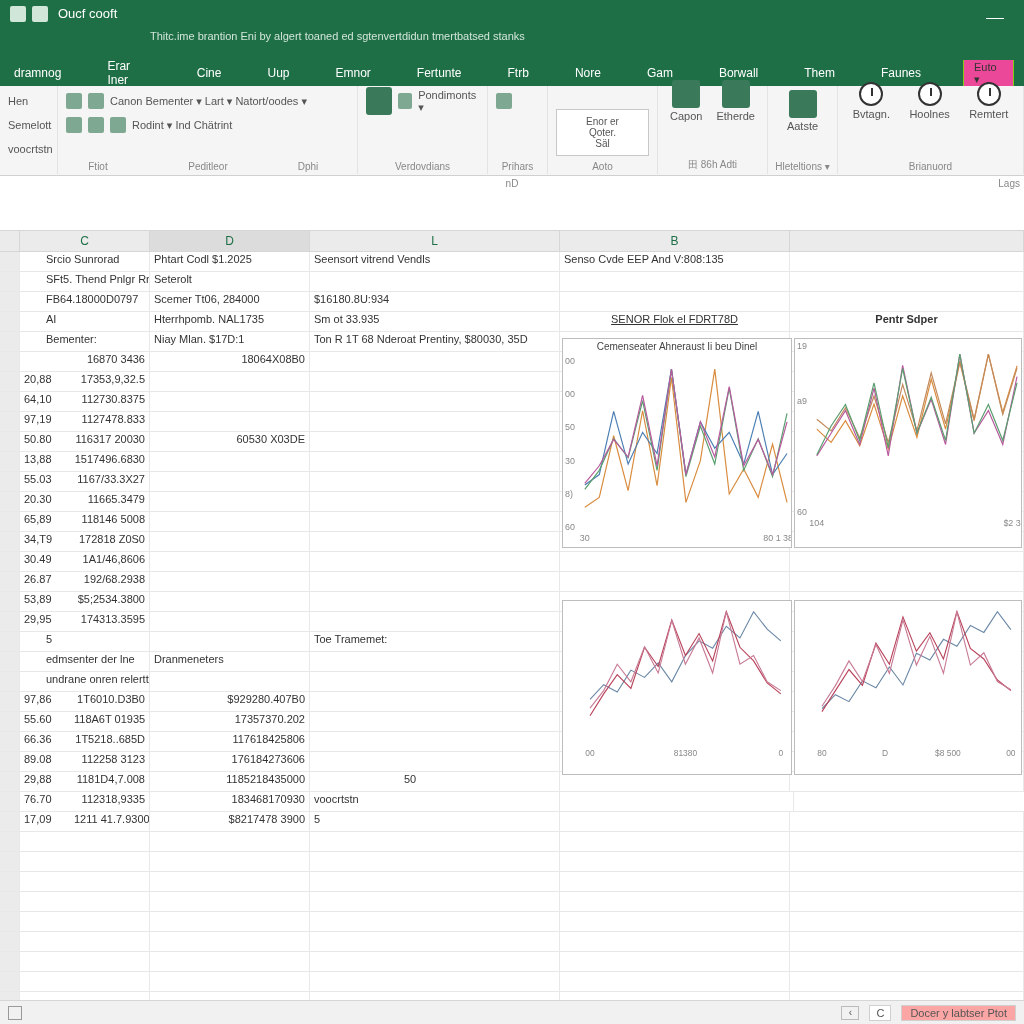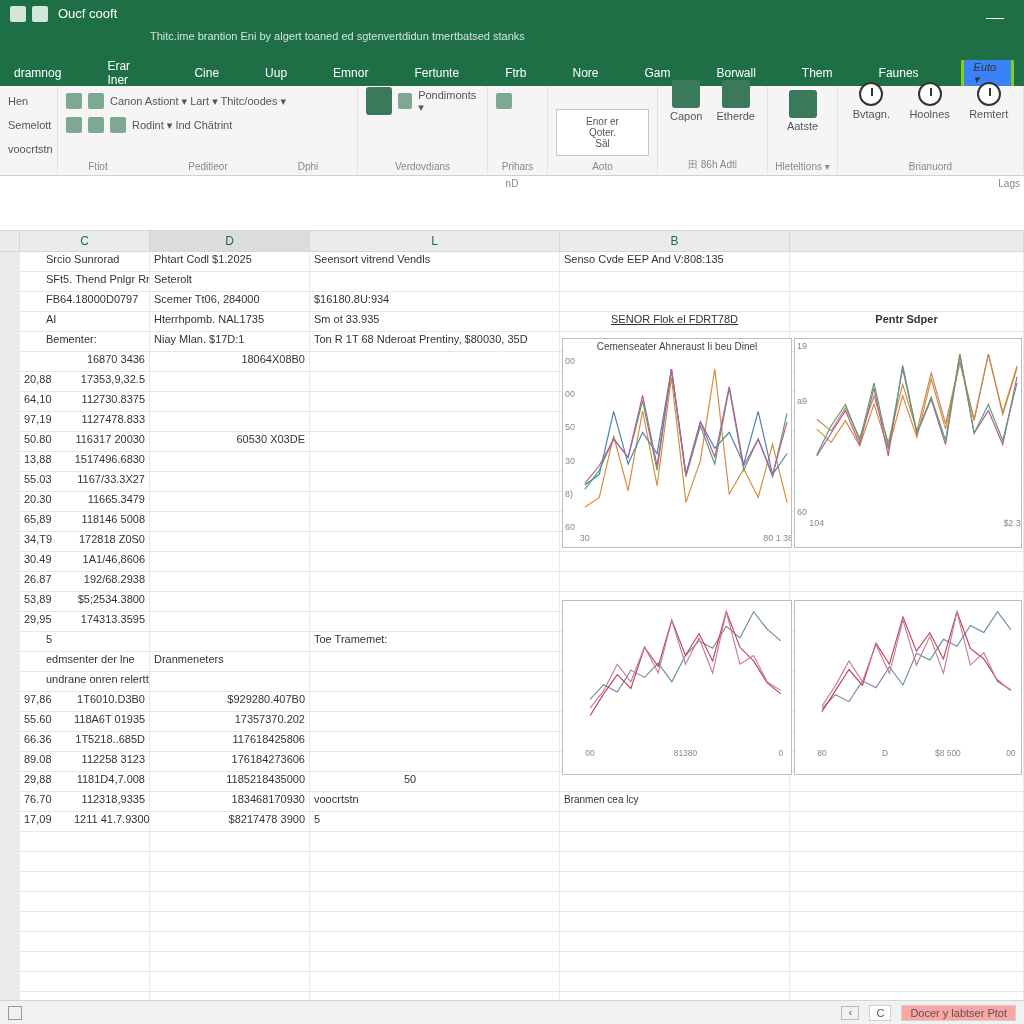--- a/index.html
+++ b/index.html
@@ -10,21 +10,21 @@
   .app-icons { display: flex; gap: 6px; margin-right: 10px; margin-top:2px;}
   .app-icon { width: 16px; height: 16px; background: #cfe6d9; border-radius: 2px; display:inline-block;}
   .title-main { font-size: 13px; font-weight: 400; margin-top:2px;}
   .subtitle-row { position:absolute; left:150px; top:30px; font-size:11px; color:#d2e5da;}
   .win-controls { position:absolute; right:20px; top:10px; display:flex; gap:20px;}
   .win-min { width:18px; border-top:1px solid #fff; margin-top:8px;}
 
   
   .tabs { height: 26px; background: #1e6f46; color: #fff; display: flex; align-items: center; padding: 0 10px; font-size: 12px; gap: 38px; }
   .tab { cursor: pointer; padding: 2px 4px; }
-  .tab-right { margin-left:auto; background:#3b82f6; color:#333; padding:1px 10px; font-size:11px; border:3px solid #84cc16;font-style:italic;}
+  .tab-right { margin-left:auto; background:#ec4899; color:#333; padding:1px 10px; font-size:11px; border:1px solid #84cc16;}
 
   
   .ribbon { height: 90px; background: #f5f5f5; border-bottom: 1px solid #d0d0d0; display:flex; font-size:11px; color:#555; position:relative;}
   .rgroup { border-right:1px solid #e3e3e3; padding:4px 8px 0 8px; display:flex; flex-direction:column; position:relative; height:88px;}
   .rgroup .grouplabel { position:absolute; bottom:2px; left:0; right:0; text-align:center; font-size:10px; color:#888;}
   .rg-row { display:flex; align-items:center; gap:6px; margin-bottom:2px; height:22px;}
   .ico { width:16px; height:16px; background:#7fa893; border-radius:2px; display:inline-block;}
   .ico.big { width:28px; height:28px; background:#3a7a5a; border-radius:3px;}
   .ico.round { border-radius:50%; background:#fff; border:2px solid #333; width:24px; height:24px; position:relative;}
   .ico.round::after{content:""; position:absolute; width:2px; height:8px; background:#333; left:10px; top:4px;}
@@ -114,21 +114,21 @@
         <span>Semelott</span>
       </div>
     <div class="rg-row">
         <span>voocrtstn</span>
       </div>
   </div>
   <div class="rgroup" style="width:300px;">
     <div class="rg-row">
       <span class="ico"></span>
       <span class="ico"></span>
-      <span>Canon Astiont ▾   Lart ▾  Thitc/oodes ▾</span>
+      <span>Canon Bementer ▾   Lart ▾  Natort/oodes ▾</span>
     </div>
     <div class="rg-row">
       <span class="ico"></span>
       <span class="ico"></span>
       <span class="ico"></span>
       <span>Rodint ▾        Ind Chätrint</span>
     </div>
     <span class="grouplabel" style="left:10px; right:auto; width:60px;">Ftiot</span>
     <span class="grouplabel" style="left:110px; right:auto; width:80px;">Peditleor</span>
     <span class="grouplabel" style="left:220px; right:auto; width:60px;">Dphi</span>
@@ -444,21 +444,20 @@
       <div class="gcell gc-L"><span style="margin-left:90px;">50</span></div>
       <div class="gcell gc-B"></div>
       <div class="gcell gc-P"></div>
     </div>
     <div class="grow">
       <div class="gcell gc-rowhead"></div>
       <div class="gcell gc-C1">76.70</div>
       <div class="gcell gc-C2">112318,9335</div>
       <div class="gcell gc-D">183468170930</div>
       <div class="gcell gc-L">voocrtstn</div>
-      <div class="gcell gc-B"><span style="font-size:10px;">Branmen cea lcy</span></div>
       <div class="gcell gc-P"></div>
     </div>
     <div class="grow">
       <div class="gcell gc-rowhead"></div>
       <div class="gcell gc-C1">17,09</div>
       <div class="gcell gc-C2">1211 41.7.9300</div>
       <div class="gcell gc-D">$8217478 3900</div>
       <div class="gcell gc-L">5</div>
       <div class="gcell gc-B"></div>
       <div class="gcell gc-P"></div>

